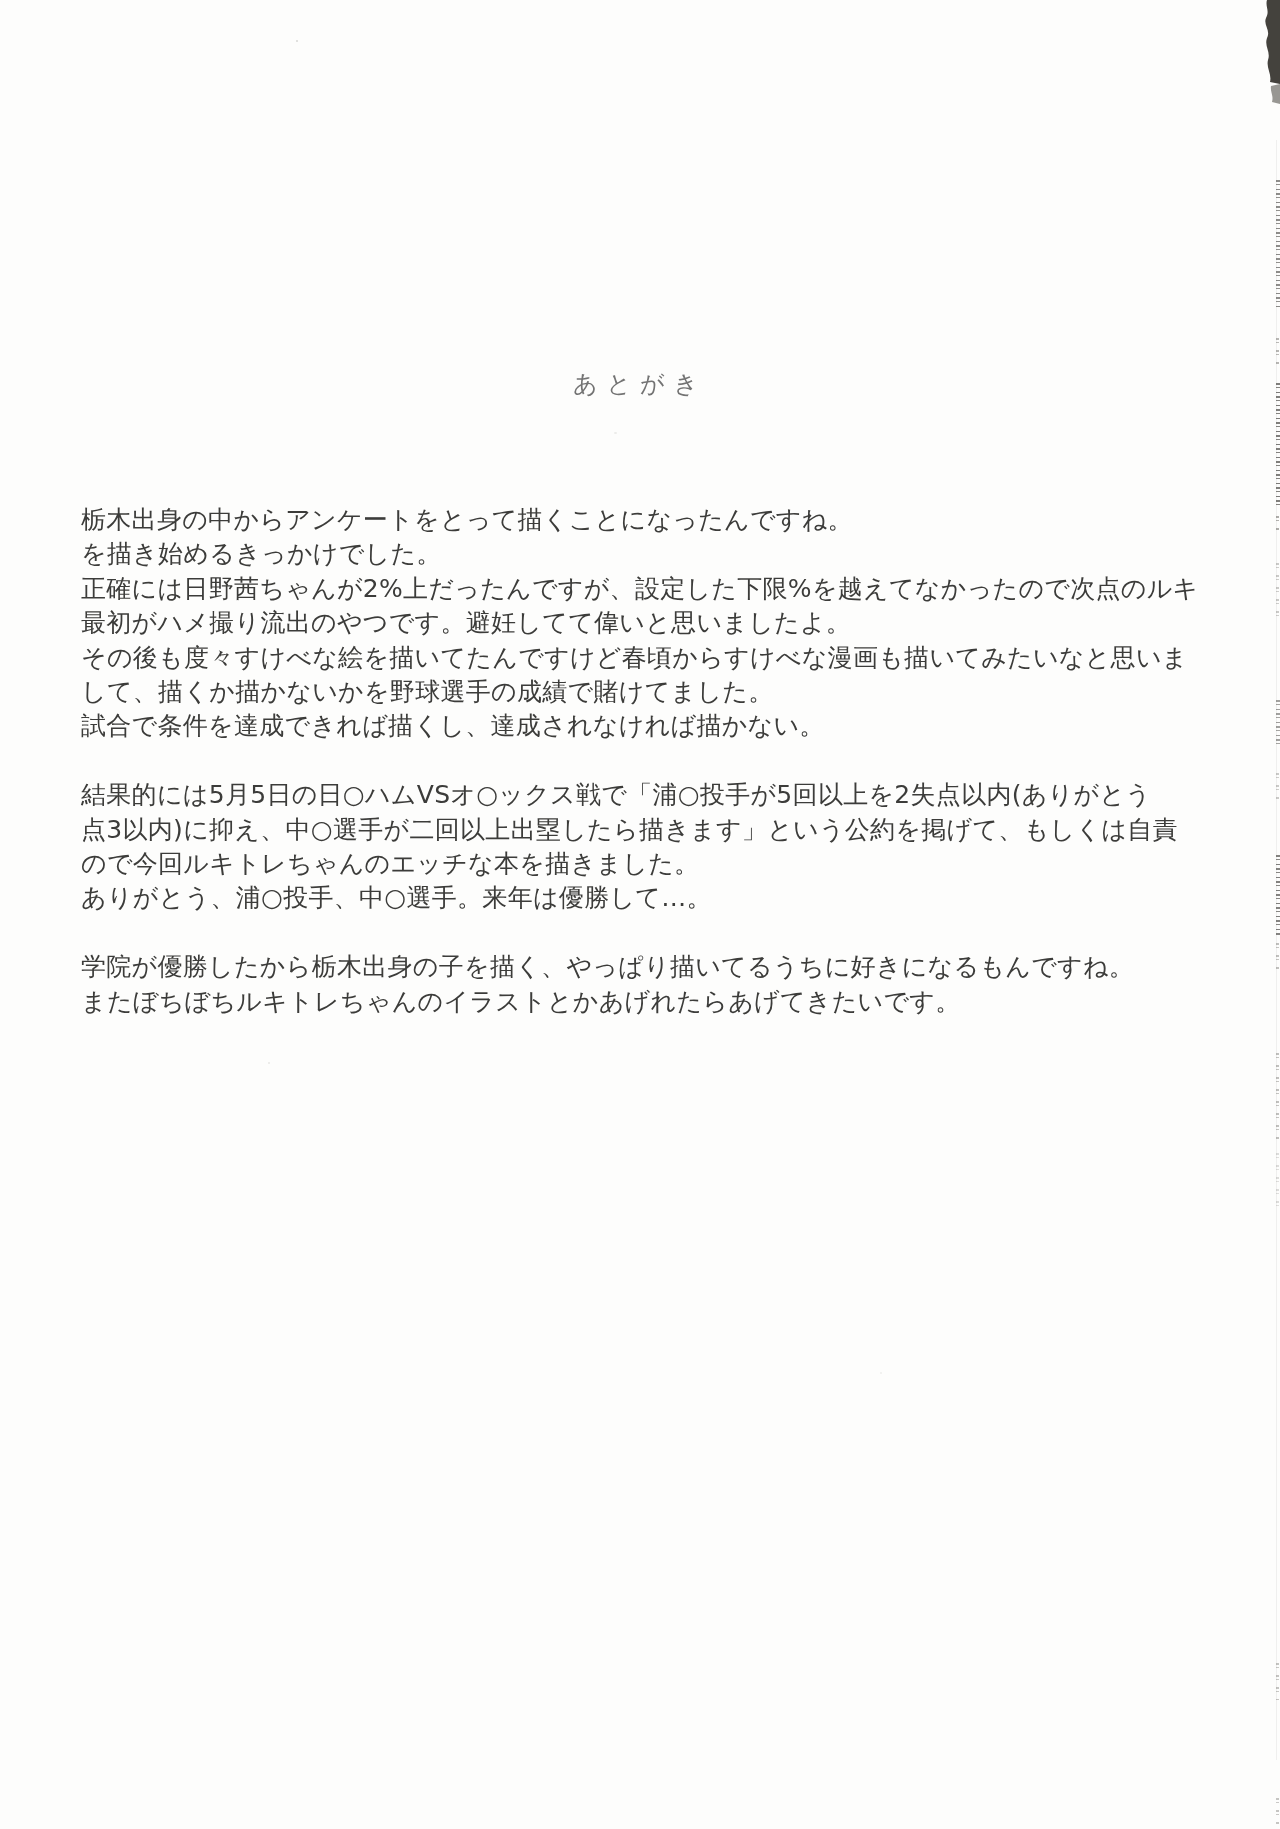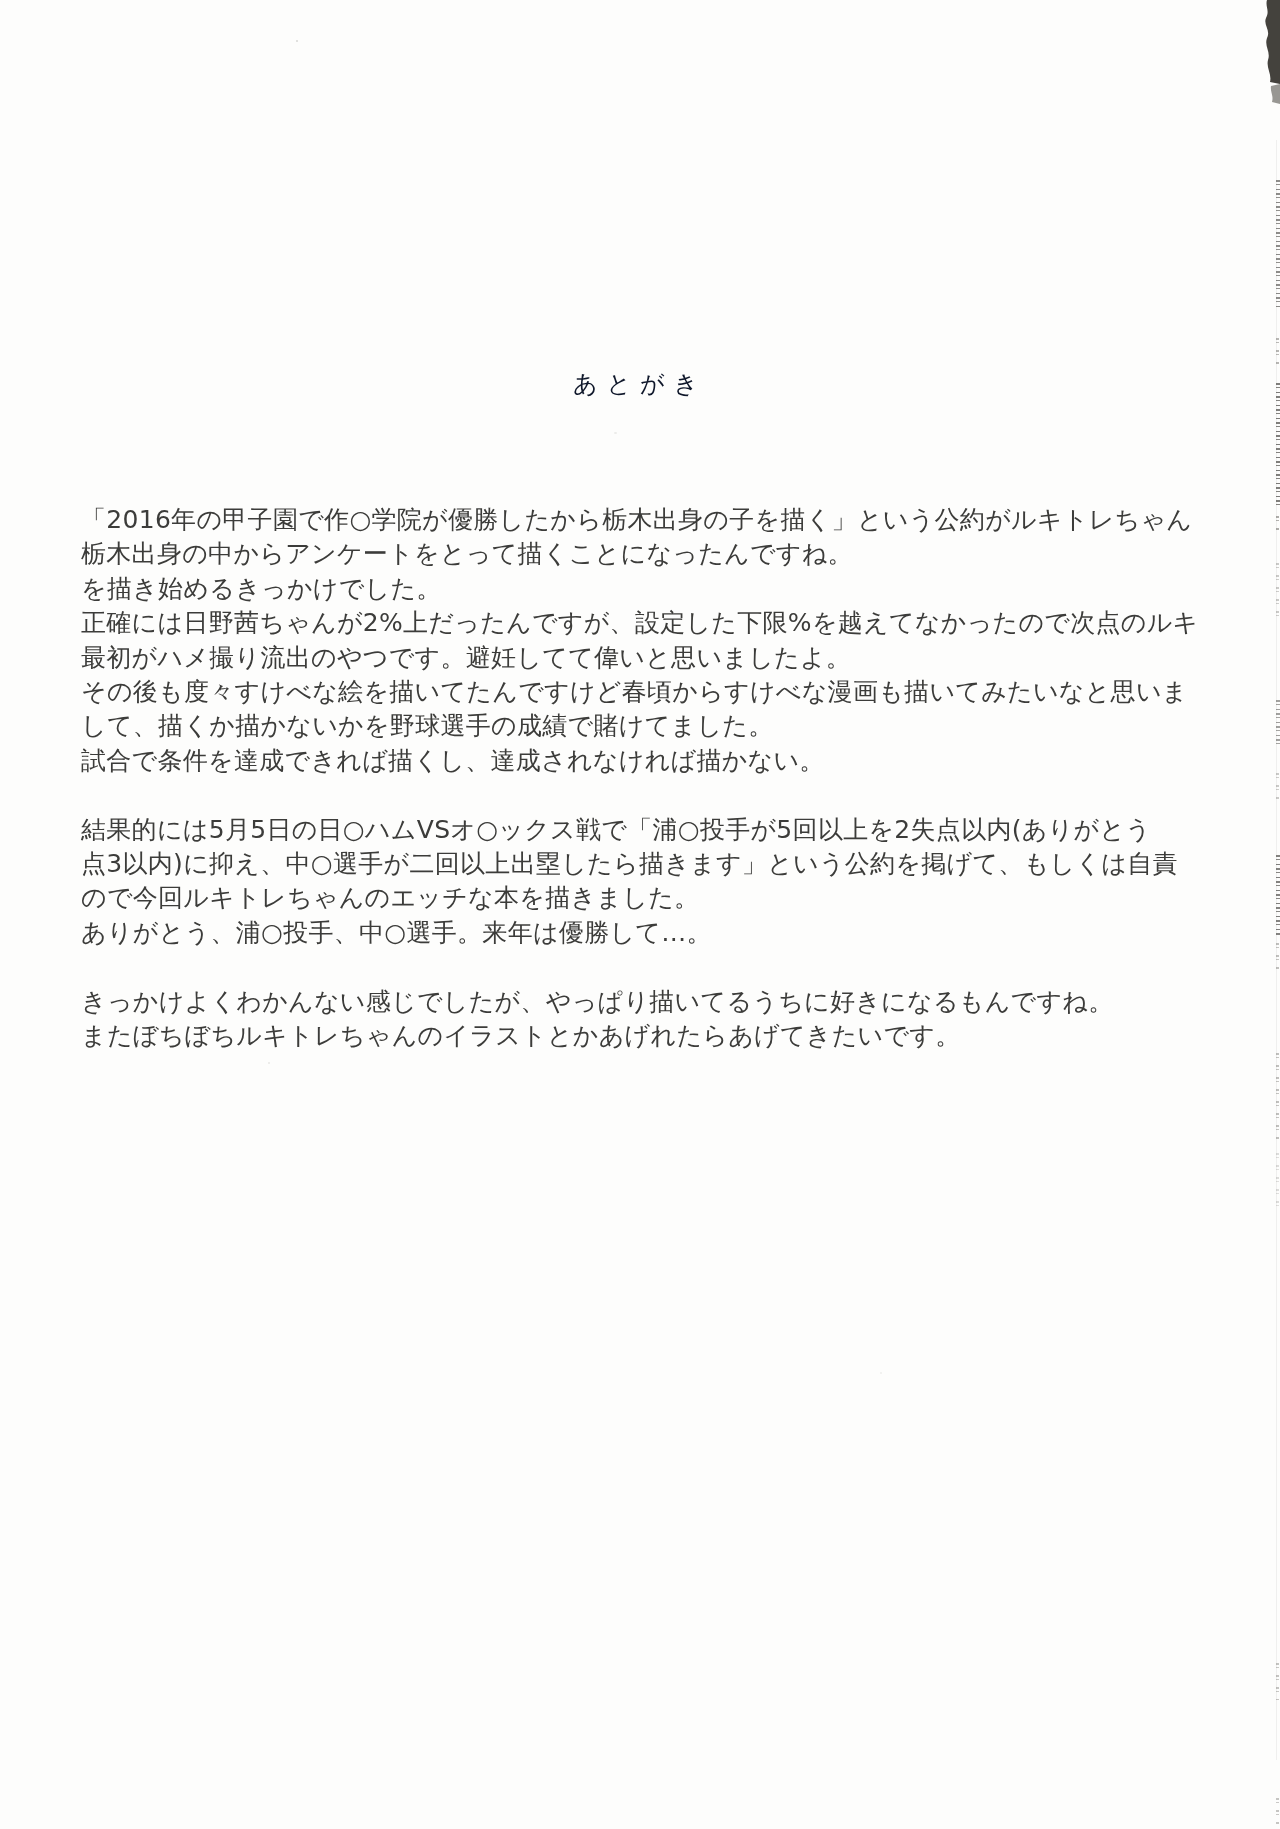--- a/index.html
+++ b/index.html
@@ -17,21 +17,21 @@
     font-family: "DejaVu Sans", sans-serif;
   }
   .title {
     position: absolute;
     top: 368px;
     left: 0;
     width: 100%;
     text-align: center;
     font-size: 24px;
     letter-spacing: 9px;
-    color: #0f172a;
+    color: #737373;
     font-weight: 500;
   }
   .body-text {
     position: absolute;
     top: 503px;
     left: 81px;
     width: 1120px;
     font-size: 25px;
     line-height: 34.4px;
     color: #3c3c3a;
@@ -93,21 +93,20 @@
 </head>
 <body>
 
 <div class="page">
 
   <div class="title">あとがき</div>
 
   <div class="body-text">
 
     <div>
-      <div class="text-line">「2016年の甲子園で作○学院が優勝したから栃木出身の子を描く」という公約がルキトレちゃん</div>
       <div class="text-line">栃木出身の中からアンケートをとって描くことになったんですね。</div>
       <div class="text-line">を描き始めるきっかけでした。</div>
       <div class="text-line">正確には日野茜ちゃんが2%上だったんですが、設定した下限%を越えてなかったので次点のルキ</div>
       <div class="text-line">最初がハメ撮り流出のやつです。避妊してて偉いと思いましたよ。</div>
       <div class="text-line">その後も度々すけべな絵を描いてたんですけど春頃からすけべな漫画も描いてみたいなと思いま</div>
       <div class="text-line">して、描くか描かないかを野球選手の成績で賭けてました。</div>
       <div class="text-line">試合で条件を達成できれば描くし、達成されなければ描かない。</div>
     </div>
 
     <div class="paragraph-gap"></div>
@@ -115,21 +114,21 @@
     <div>
       <div class="text-line">結果的には5月5日の日○ハムVSオ○ックス戦で「浦○投手が5回以上を2失点以内(ありがとう</div>
       <div class="text-line">点3以内)に抑え、中○選手が二回以上出塁したら描きます」という公約を掲げて、もしくは自責</div>
       <div class="text-line">ので今回ルキトレちゃんのエッチな本を描きました。</div>
       <div class="text-line">ありがとう、浦○投手、中○選手。来年は優勝して…。</div>
     </div>
 
     <div class="paragraph-gap"></div>
 
     <div>
-      <div class="text-line">きっかけよくわかんない感じでしたが、やっぱり描いてるうちに好きになるもんですね。</div>
+      <div class="text-line">学院が優勝したから栃木出身の子を描く、やっぱり描いてるうちに好きになるもんですね。</div>
       <div class="text-line">またぼちぼちルキトレちゃんのイラストとかあげれたらあげてきたいです。</div>
     </div>
 
   </div>
 
   <svg class="corner-blob" width="18" height="110" viewBox="0 0 18 110">
     <path d="M18,0 L5,0 C3,6 8,11 4,18 C1,25 9,30 5,38 C2,46 9,52 6,60 C4,68 10,74 8,82 L18,84 Z" fill="#34322c" opacity="0.92"></path>
     <path d="M18,84 L9,86 C8,92 12,96 10,102 L18,104 Z" fill="#45433c" opacity="0.55"></path>
   </svg>
 

